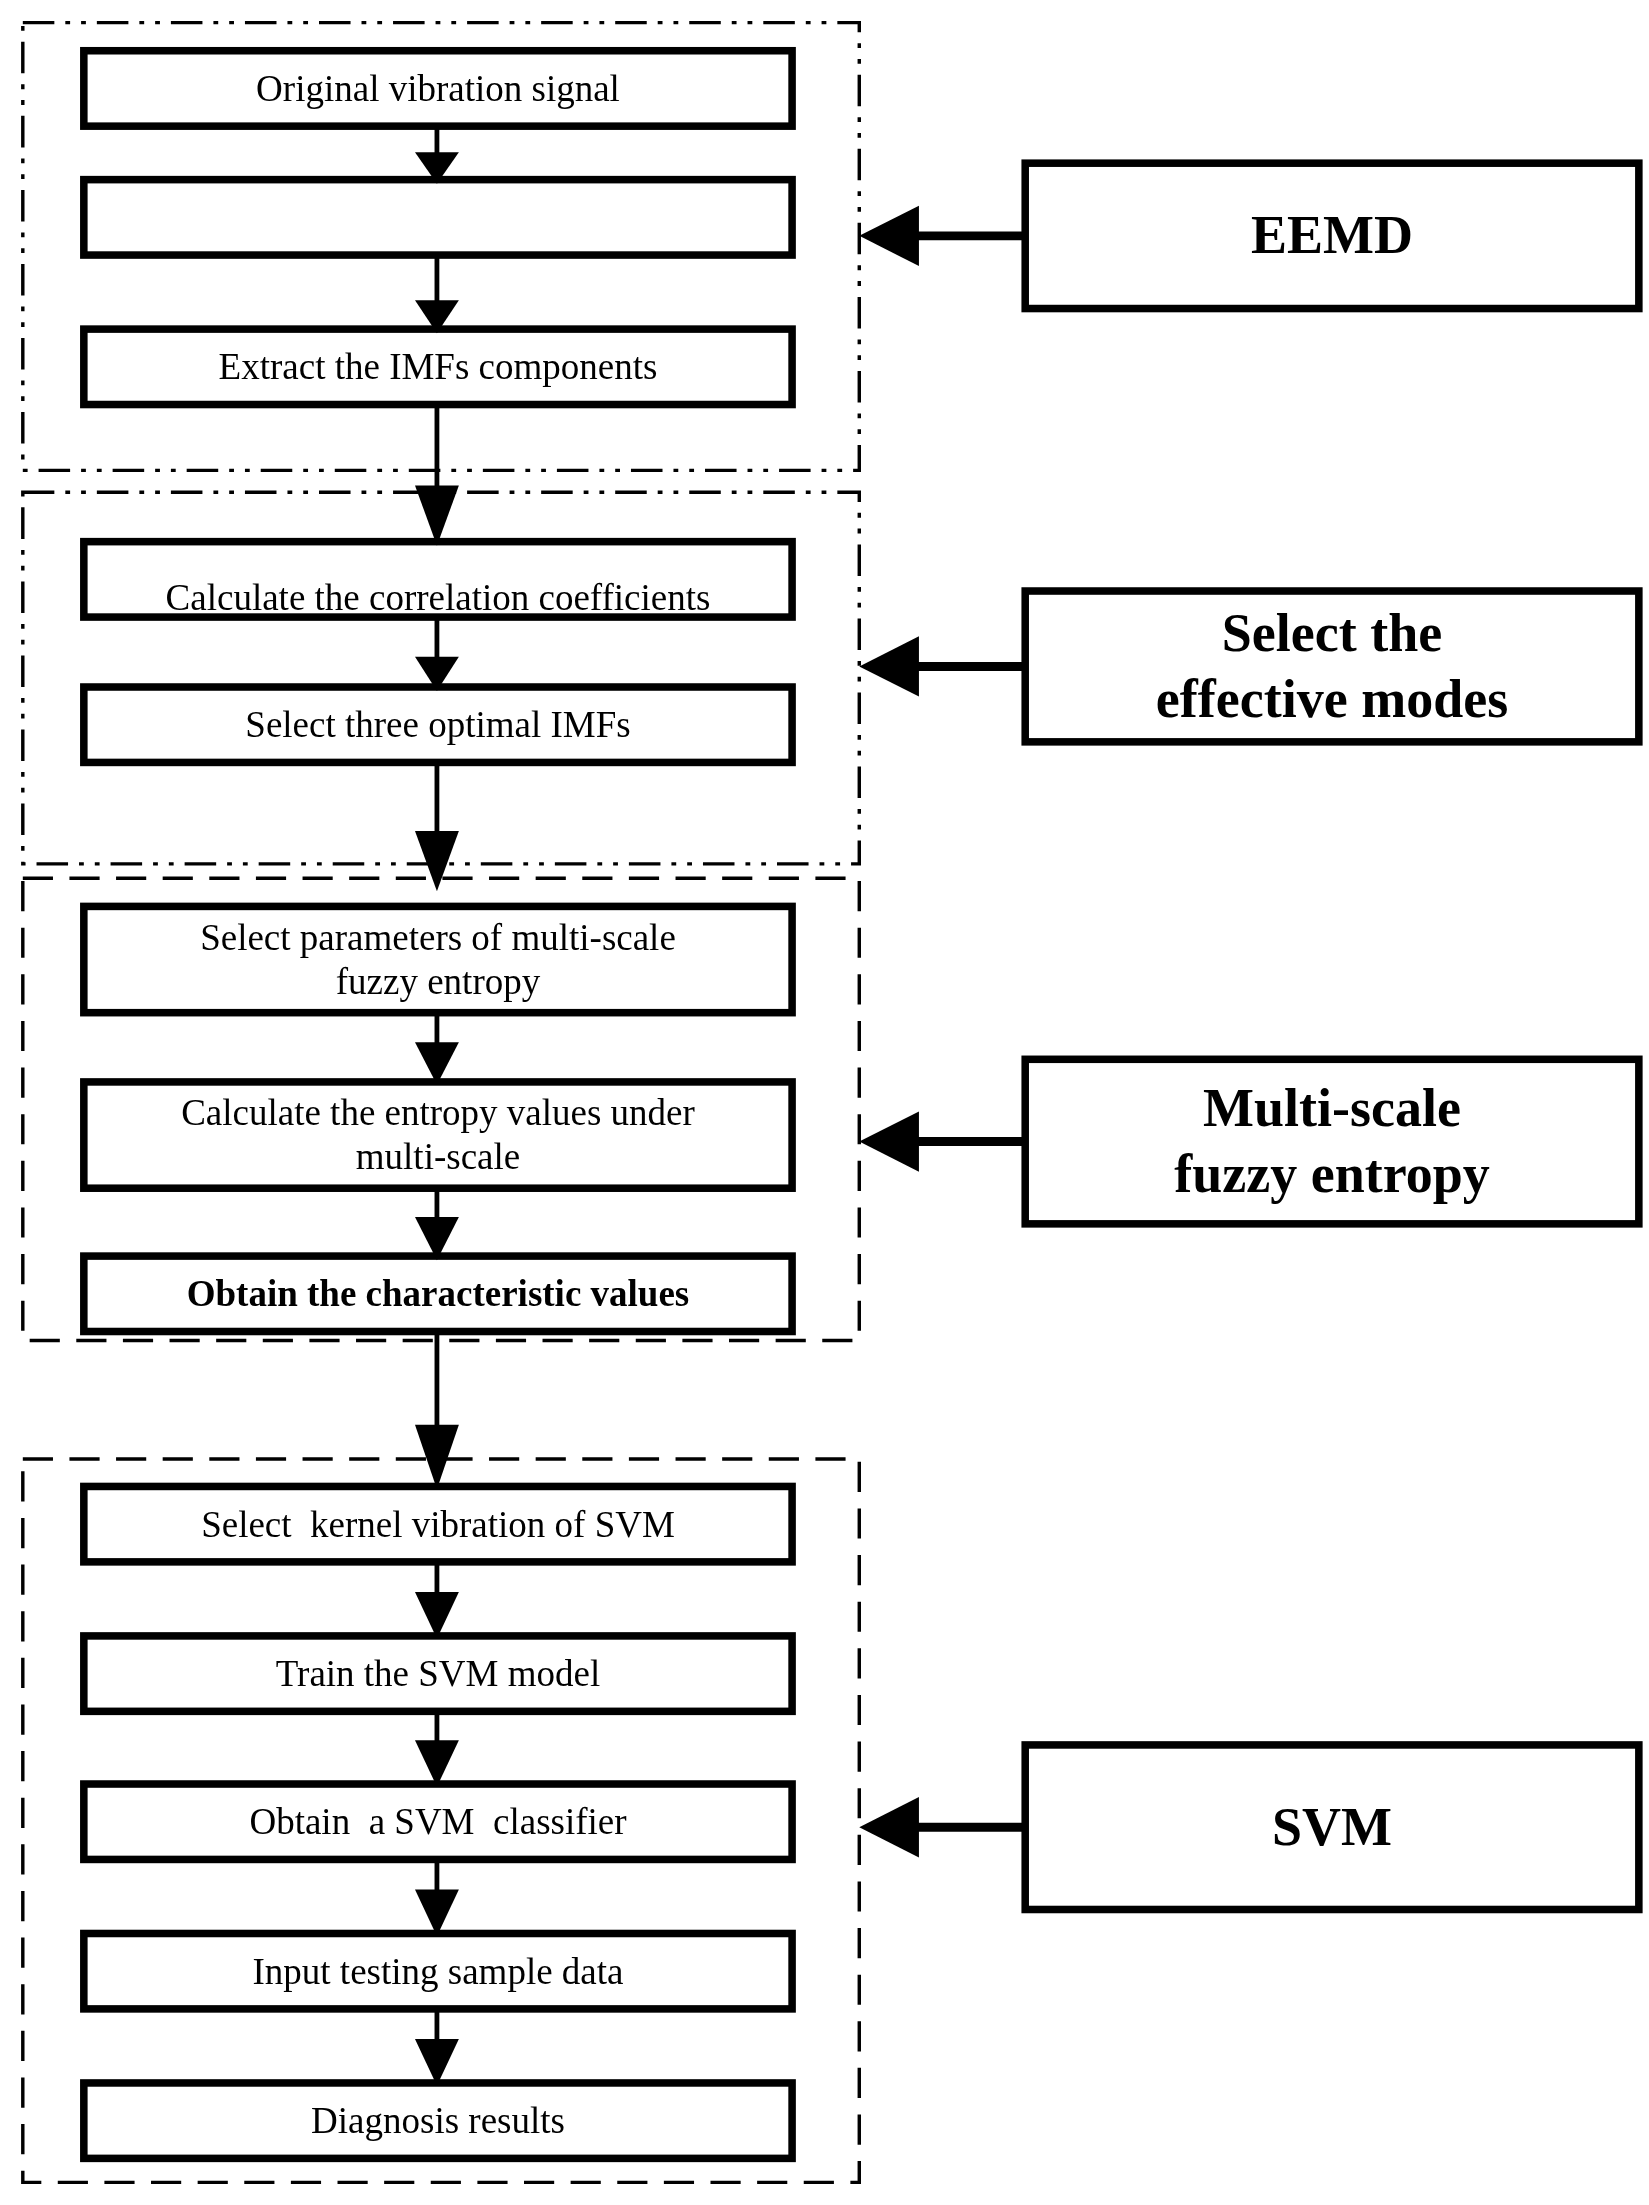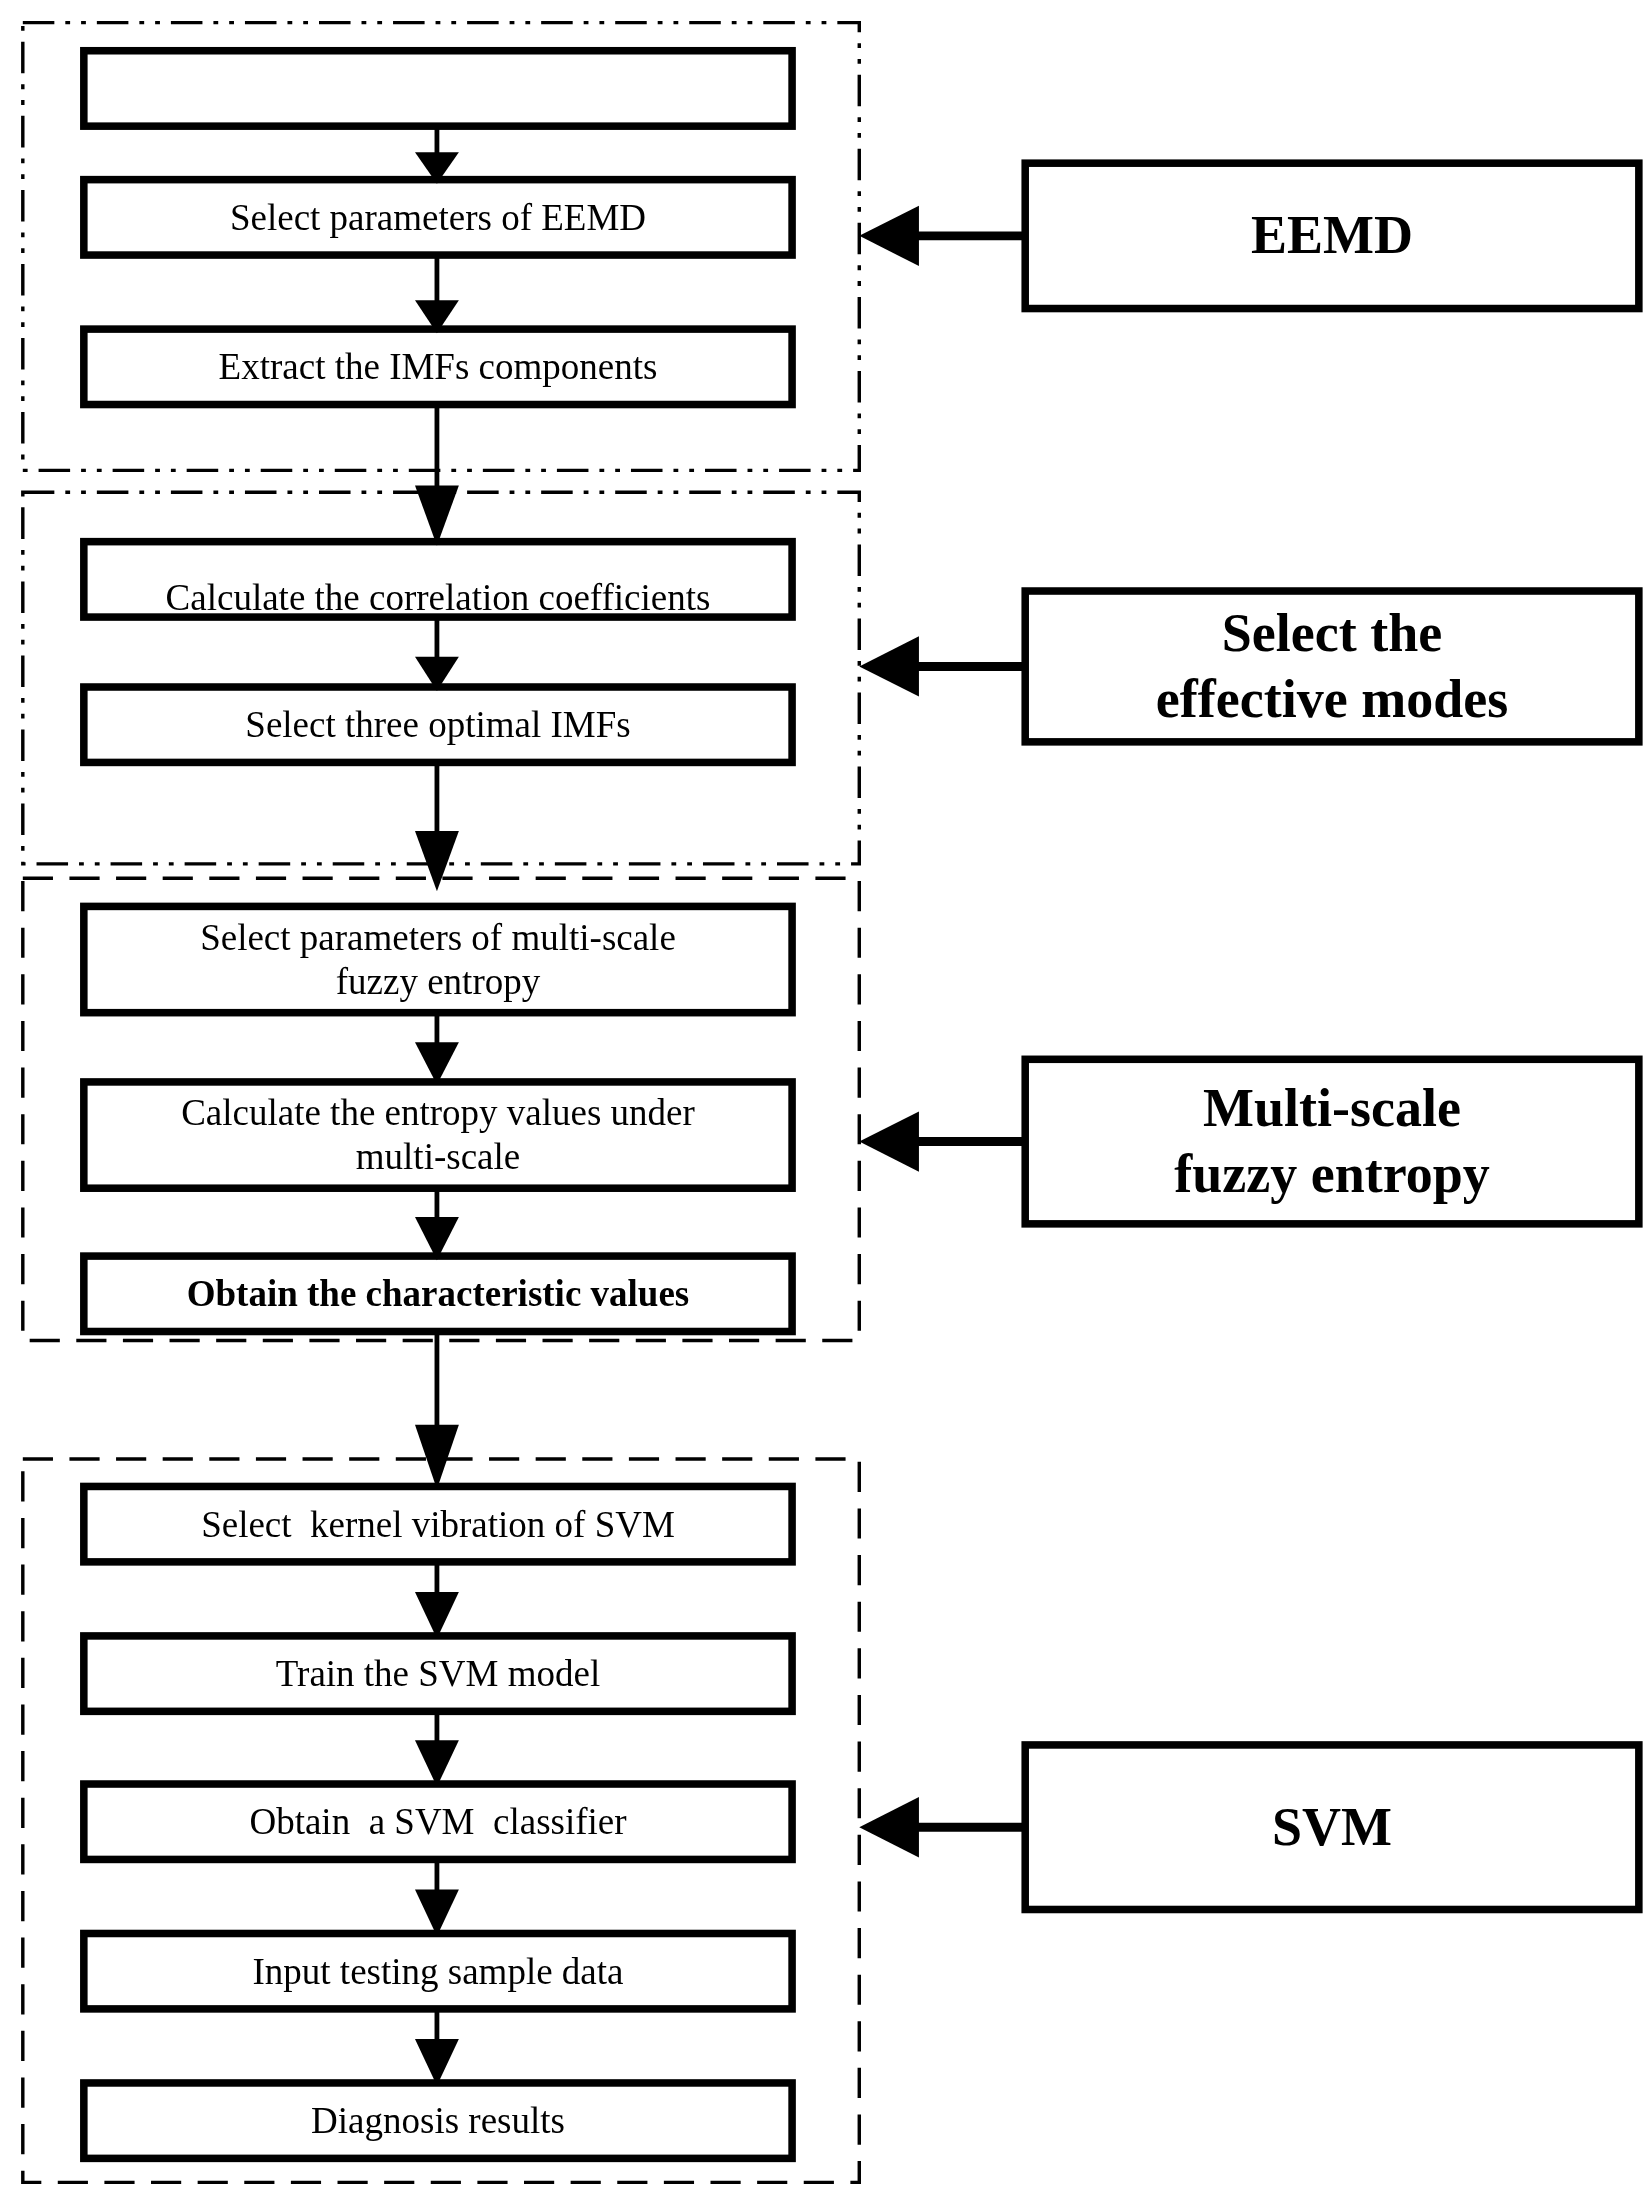--- a/index.html
+++ b/index.html
@@ -160,22 +160,22 @@
     <polygon class="arrow-head" points="1253,972 1340,928 1340,1016"></polygon>
 
     <line class="conn-line" x1="1495" y1="1665" x2="1330" y2="1665"></line>
     <polygon class="arrow-head" points="1253,1665 1340,1621 1340,1709"></polygon>
 
     <line class="conn-line" x1="1495" y1="2665" x2="1330" y2="2665"></line>
     <polygon class="arrow-head" points="1253,2665 1340,2621 1340,2709"></polygon>
 
   </svg>
 
-
-  <div class="box-label" style="left:84px; top:180px;  width:708px; height:75px;">Select parameters of EEMD</div>
+  <div class="box-label" style="left:84px; top:51px;   width:708px; height:75px;">Original vibration signal</div>
+
 
   <div class="box-label" style="left:84px; top:329px;  width:708px; height:75px;">Extract the IMFs components</div>
 
   <div class="box-label" style="left:84px; top:560px;  width:708px; height:75px;">Calculate the correlation coefficients</div>
 
   <div class="box-label" style="left:84px; top:687px; width:708px; height:75px;">Select three optimal IMFs</div>
 
   <div class="box-label" style="left:84px; top:907px; width:708px; height:106px;">Select parameters of multi-scale
 fuzzy entropy</div>
 

